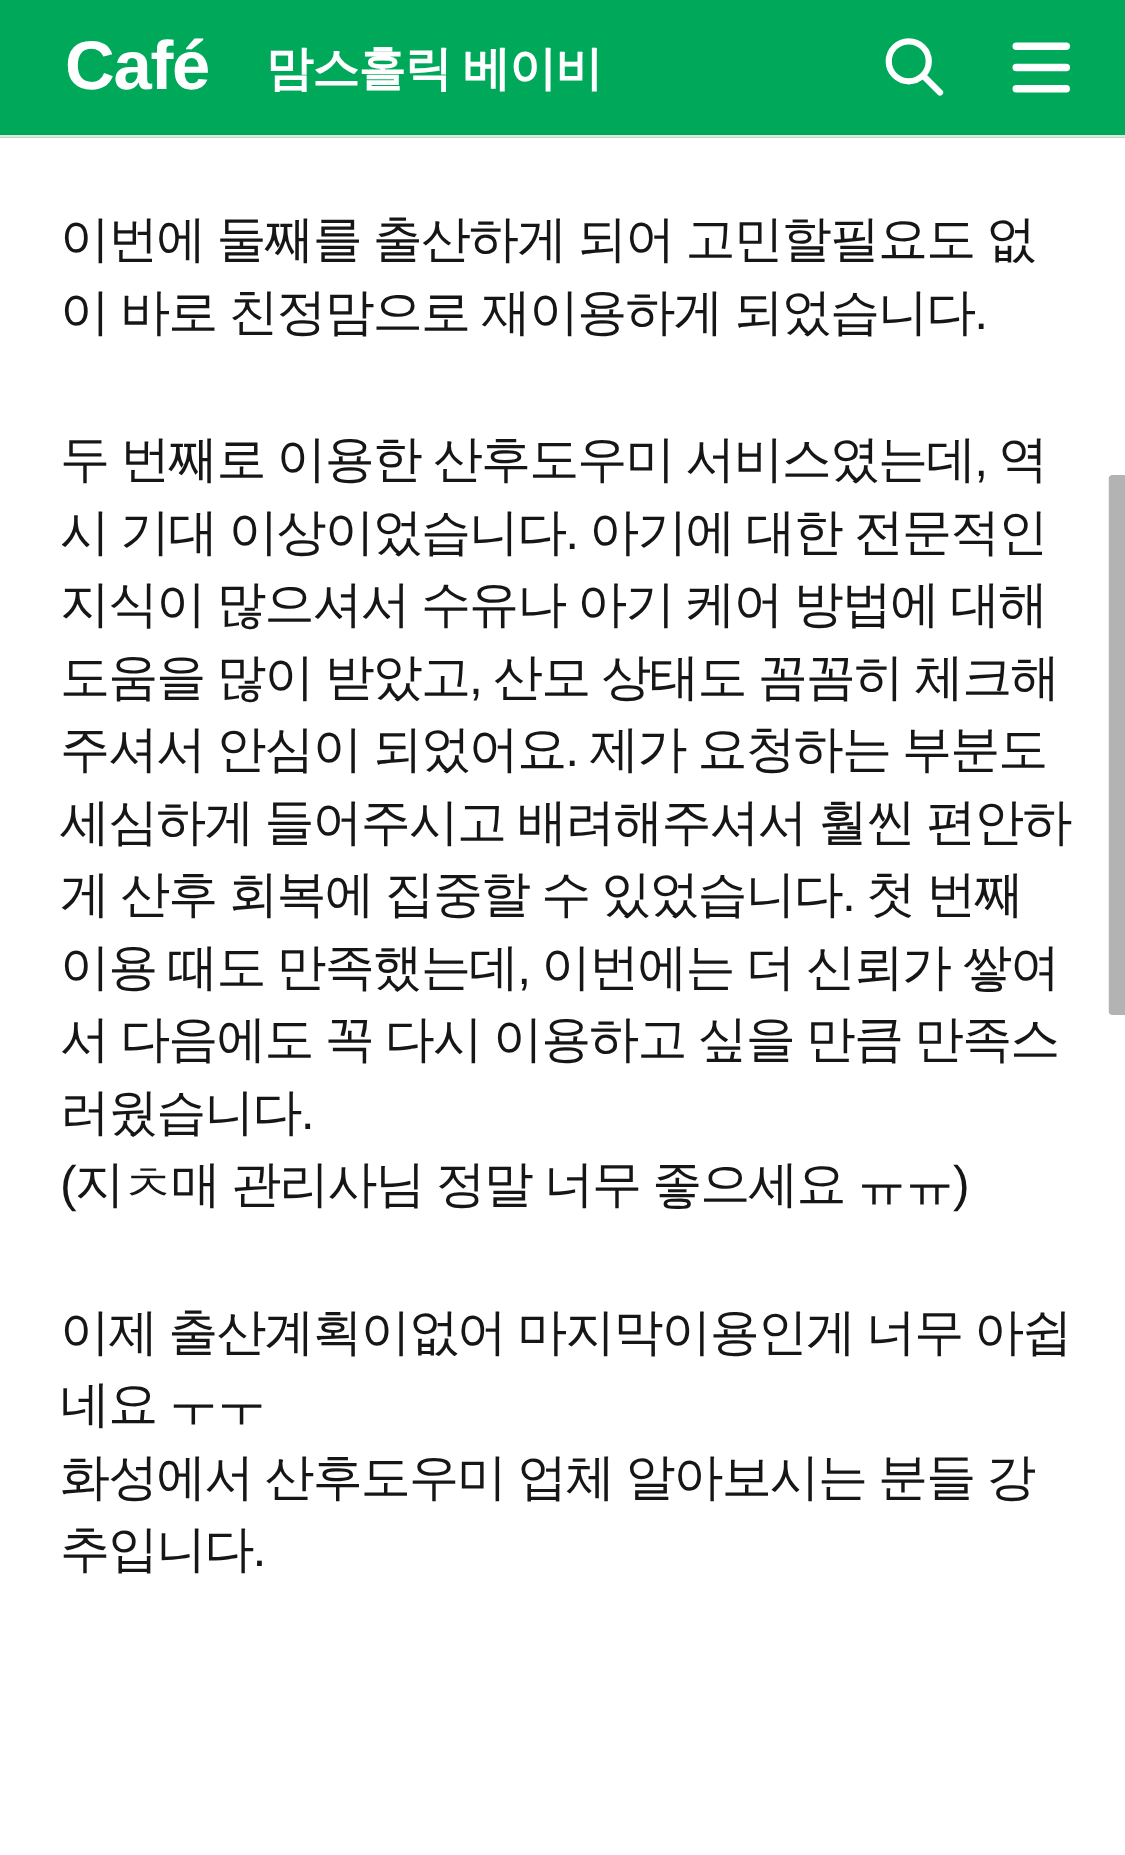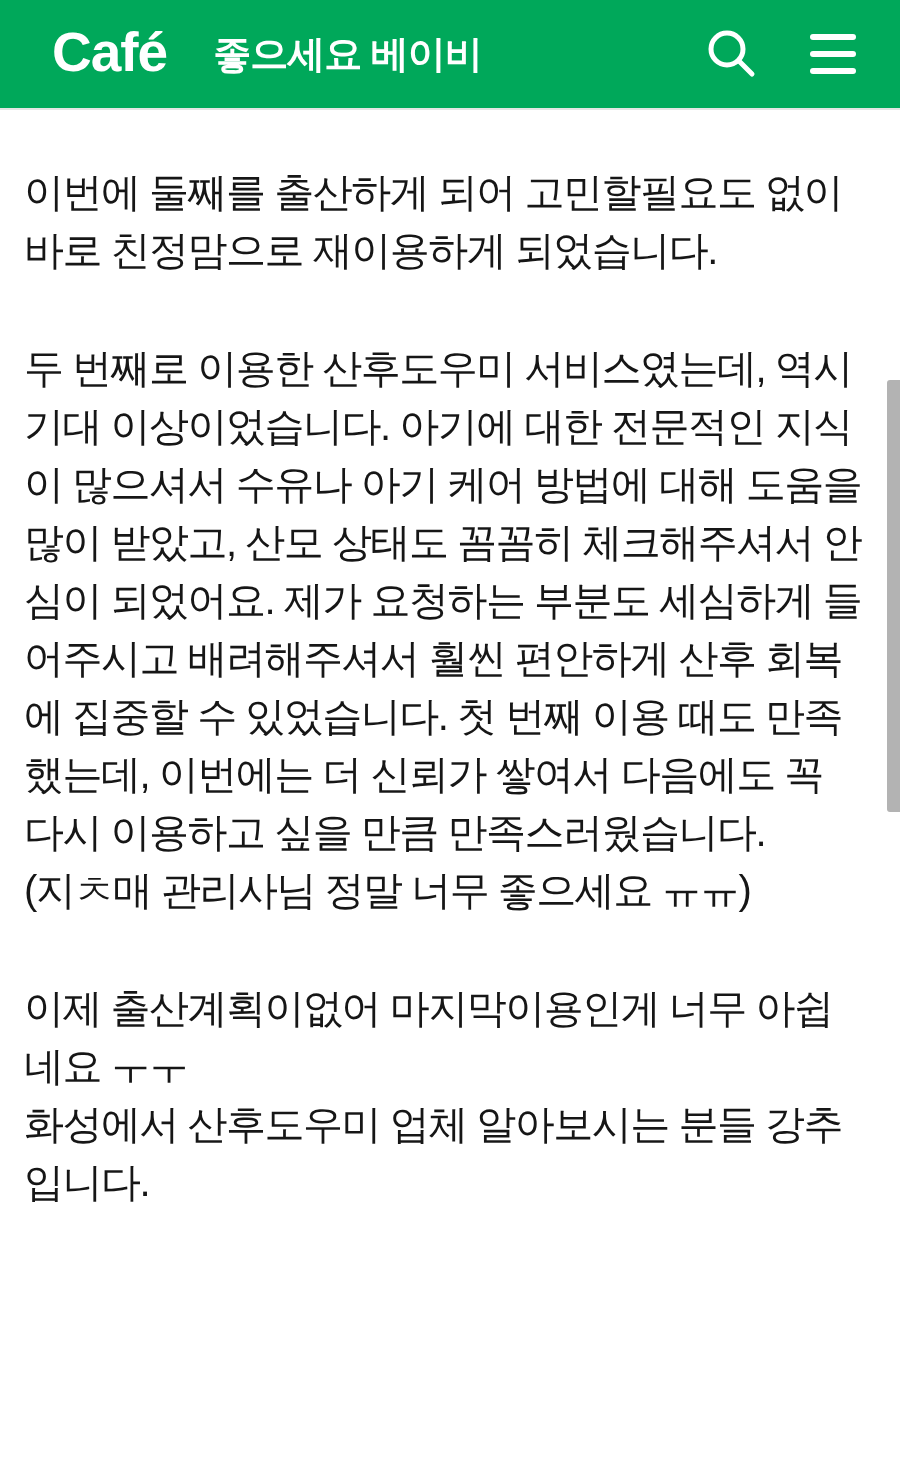--- a/index.html
+++ b/index.html
@@ -65,21 +65,21 @@
     justify-content: space-between;
     cursor: pointer;
   }
   .menu-icon .bar {
     height: 6px;
     background: #ffffff;
     border-radius: 3px;
   }
   
   .post-content {
-    padding: 53px 36px 0 24px;
+    padding: 53px 36px 0 48px;
     box-sizing: border-box;
   }
   .post-content p {
     margin: 0 0 60px 0;
     font-size: 40px;
     line-height: 58px;
     color: #161616;
     letter-spacing: -1.5px;
     white-space: pre-line;
     word-break: break-all;
@@ -108,21 +108,21 @@
     cursor: pointer;
   }
 </style>
 </head>
 <body>
 
 <div class="screen">
 
   <header class="app-header">
     <div class="logo">Café</div>
-    <div class="cafe-title">좋으세요 베이비</div>
+    <div class="cafe-title">맘스홀릭 베이비</div>
     <div class="header-icons">
       <svg class="search-icon" viewBox="0 0 52 52" fill="none">
         <circle cx="21" cy="21" r="16" stroke="#ffffff" stroke-width="5"></circle>
         <line x1="33" y1="33" x2="46" y2="46" stroke="#ffffff" stroke-width="5" stroke-linecap="round"></line>
       </svg>
       <div class="menu-icon">
         <span class="bar"></span>
         <span class="bar"></span>
         <span class="bar"></span>
       </div>

